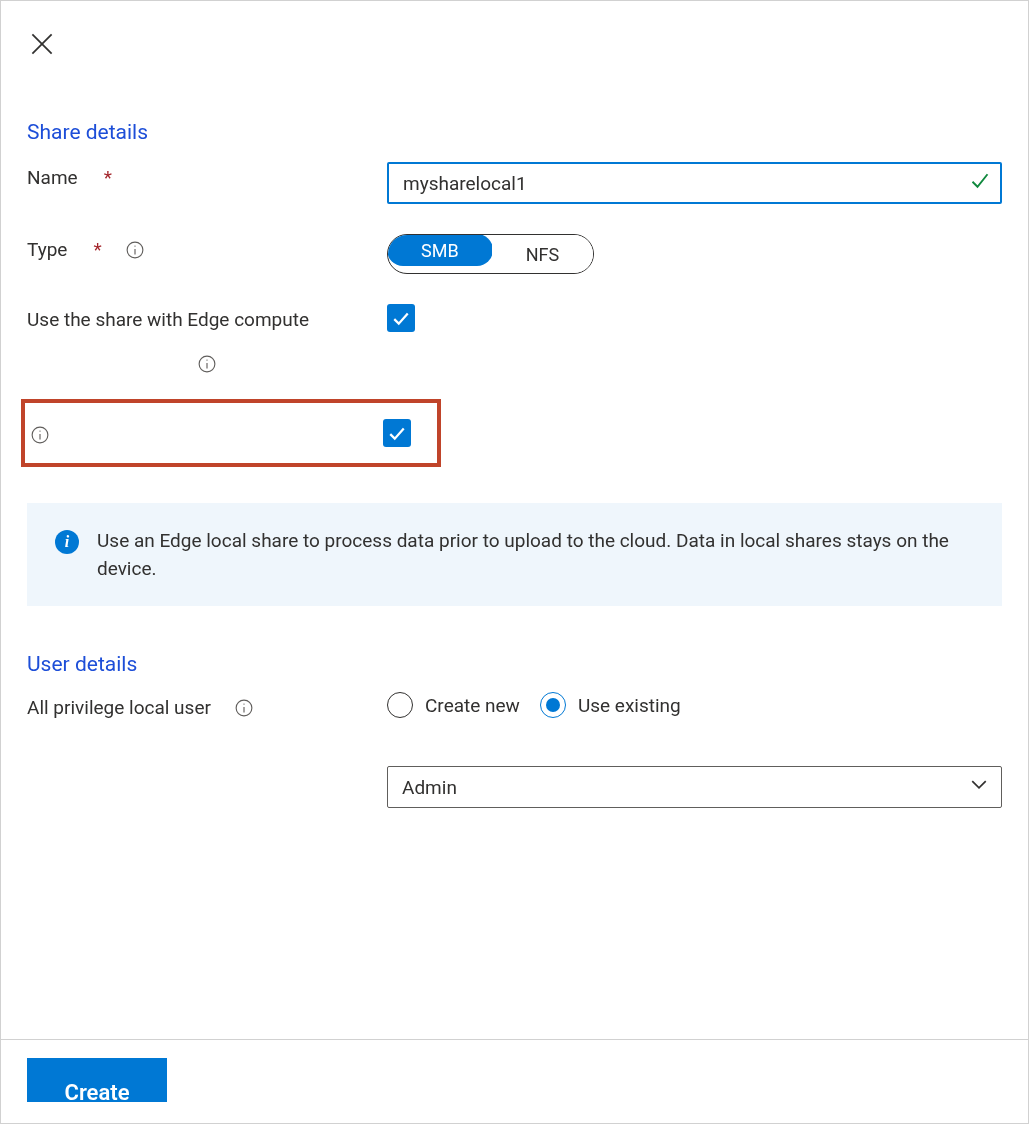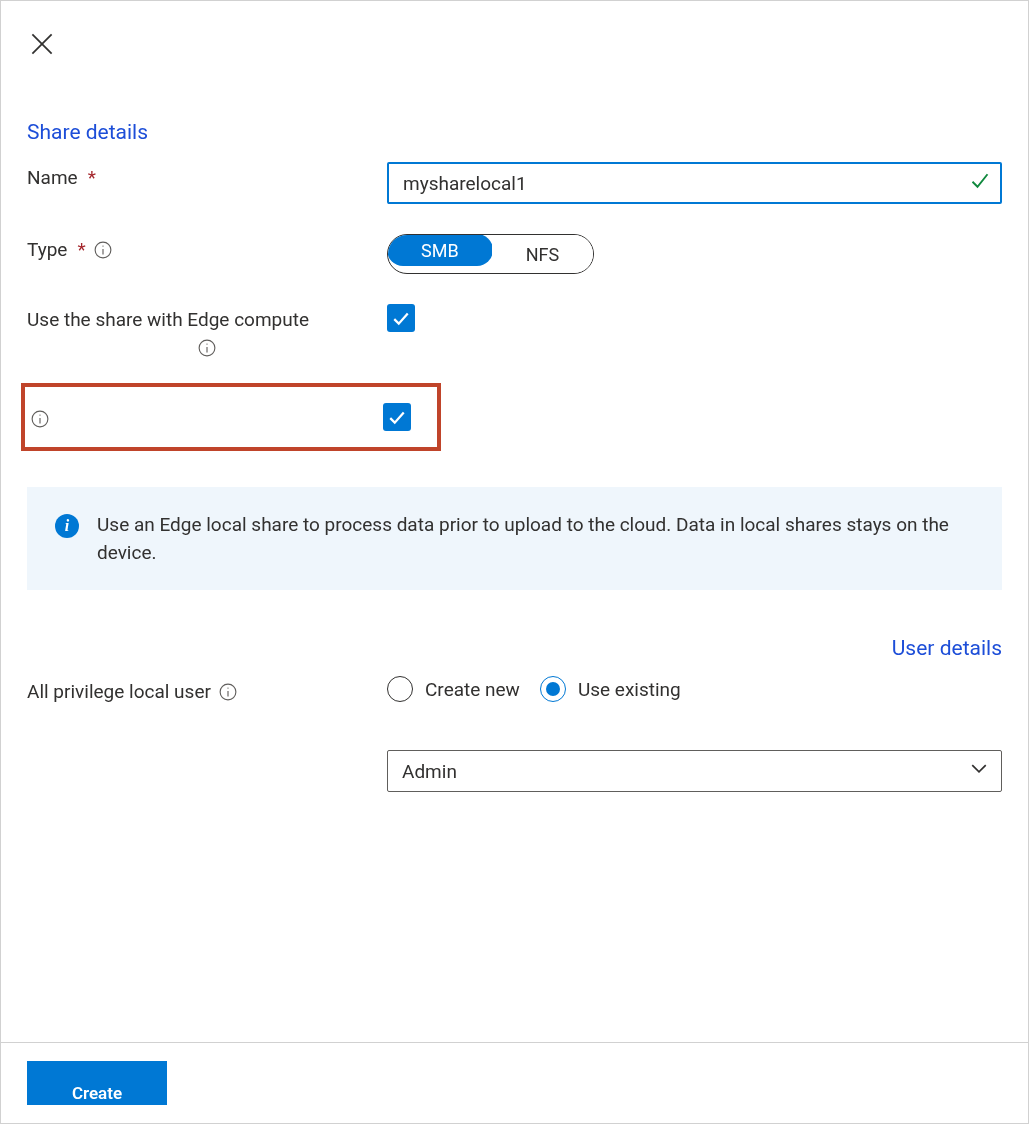--- a/index.html
+++ b/index.html
@@ -42,32 +42,32 @@
     margin-top: 4px;
   }
   .close-btn svg { width: 22px; height: 22px; }
   .section-header {
     font-size: 21px;
     font-weight: 400;
     color: #1d4ed8;
     margin-top: 58px;
     margin-bottom: 18px;
   }
-  .section-header.user { margin-top: 46px; margin-bottom: 16px; text-align: right; }
+  .section-header.user { margin-top: 46px; margin-bottom: 16px; }
   .form-row {
     display: flex;
     align-items: flex-start;
     margin-bottom: 30px;
   }
   .label-col {
     width: 360px;
     flex-shrink: 0;
     display: flex;
     align-items: center;
-    gap: 8px;
+    gap: 24px;
     padding-top: 4px;
     font-size: 19px;
   }
   .label-col.wrap { flex-wrap: wrap; }
   .req { color: #a4262c; margin-left: 2px; }
   .info-icon {
     display: inline-flex;
     vertical-align: middle;
     width: 18px; height: 18px;
     align-items: center; justify-content: center;
@@ -211,21 +211,21 @@
   .footer {
     position: absolute;
     left: 0; right: 0; bottom: 0;
     border-top: 1px solid #d1d1d1;
     padding: 18px 26px;
   }
   .create-btn {
     background: #0078d4;
     color: #fff;
     border: none;
-    font-size: 17px;
+    font-size: 22px;
     font-weight: 600;
     padding: 22px 26px;
     cursor: pointer;
     min-width: 140px;
     height: 42px;
     font-family: inherit;
   }
 </style>
 </head>
 <body>

